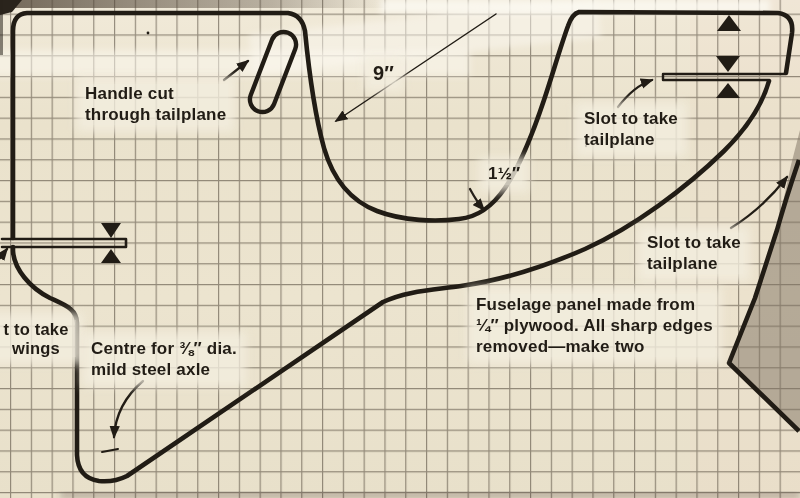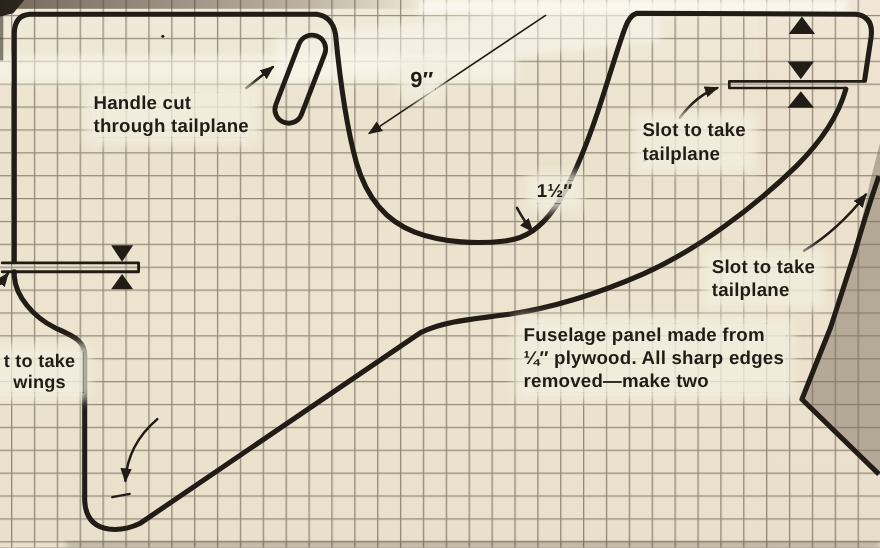--- a/index.html
+++ b/index.html
@@ -123,17 +123,19 @@
 
   <div class="label" style="left:582px;top:109px;">Slot to take
 tailplane</div>
 
   <div class="label" style="left:645px;top:233px;">Slot to take
 tailplane</div>
 
   <div class="label center" style="left:-4px;top:320px;width:76px;font-size:16.5px;line-height:18.5px;">t to take
 wings</div>
 
+  <div class="label" style="left:89px;top:339px;">Centre for ⅜″ dia.
+mild steel axle</div>
 
   <div class="label" style="left:434px;top:294px;line-height:21px;margin-left:40px;">Fuselage panel made from
 ¼″ plywood. All sharp edges
 removed—make two</div>
 </div>
 
 </body></html>

